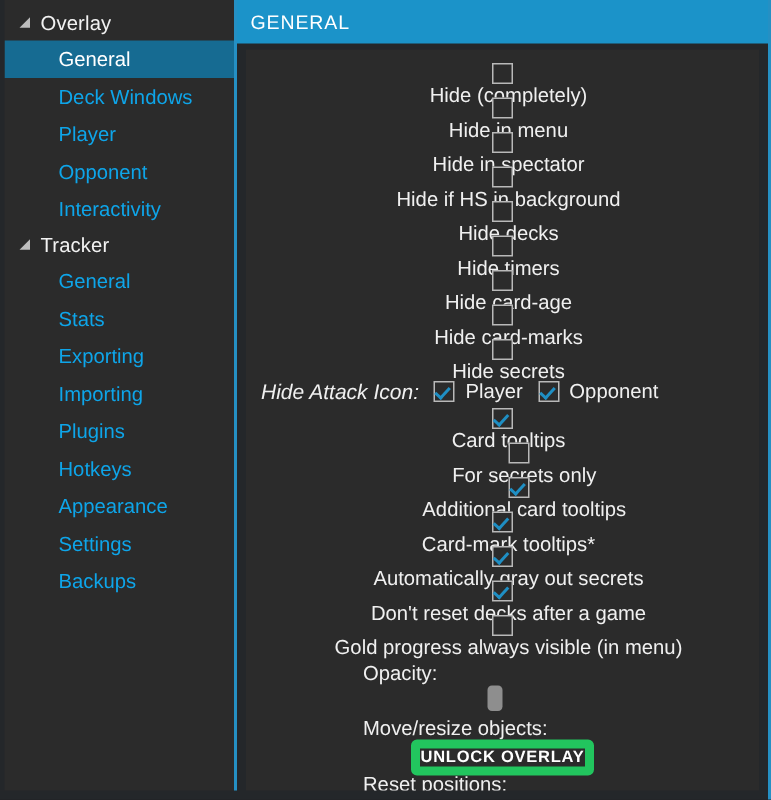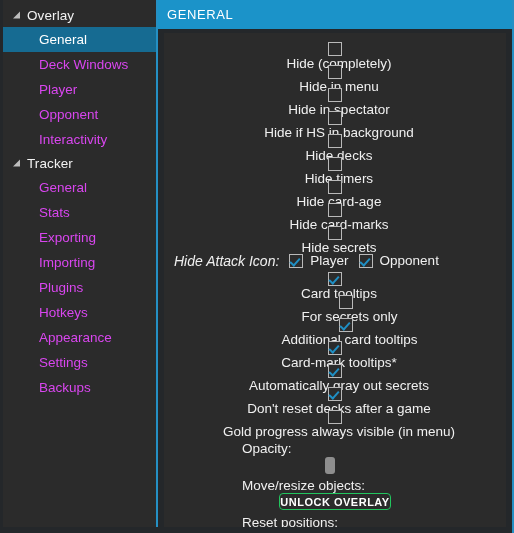--- a/index.html
+++ b/index.html
@@ -54,21 +54,21 @@
     margin-right: 5px;
     flex: 0 0 auto;
     display: block;
   }
 
   .nav-item {
     display: flex;
     align-items: center;
     height: 25px;
     padding-left: 36px;
-    color: #d946ef;
+    color: #0ea5e9;
     font-size: 13.5px;
     user-select: none;
     box-sizing: border-box;
   }
   .nav-item.selected {
     background: #166b92;
     color: #ffffff;
     padding-left: 36px;
   }
 
@@ -216,21 +216,21 @@
     background: #8e8e8e;
     border-radius: 3px;
     top: 1px;
   }
 
   
   .btn {
     flex: 1 1 auto;
     height: 26px;
     background: #2b2b2b;
-    border: 1px solid #22c55e;
+    border: 6px solid #22c55e;
     border-radius: 4px;
     color: #ffffff;
     font-size: 11px;
     font-weight: bold;
     letter-spacing: .5px;
     display: flex;
     align-items: center;
     justify-content: center;
     box-sizing: border-box;
     user-select: none;

